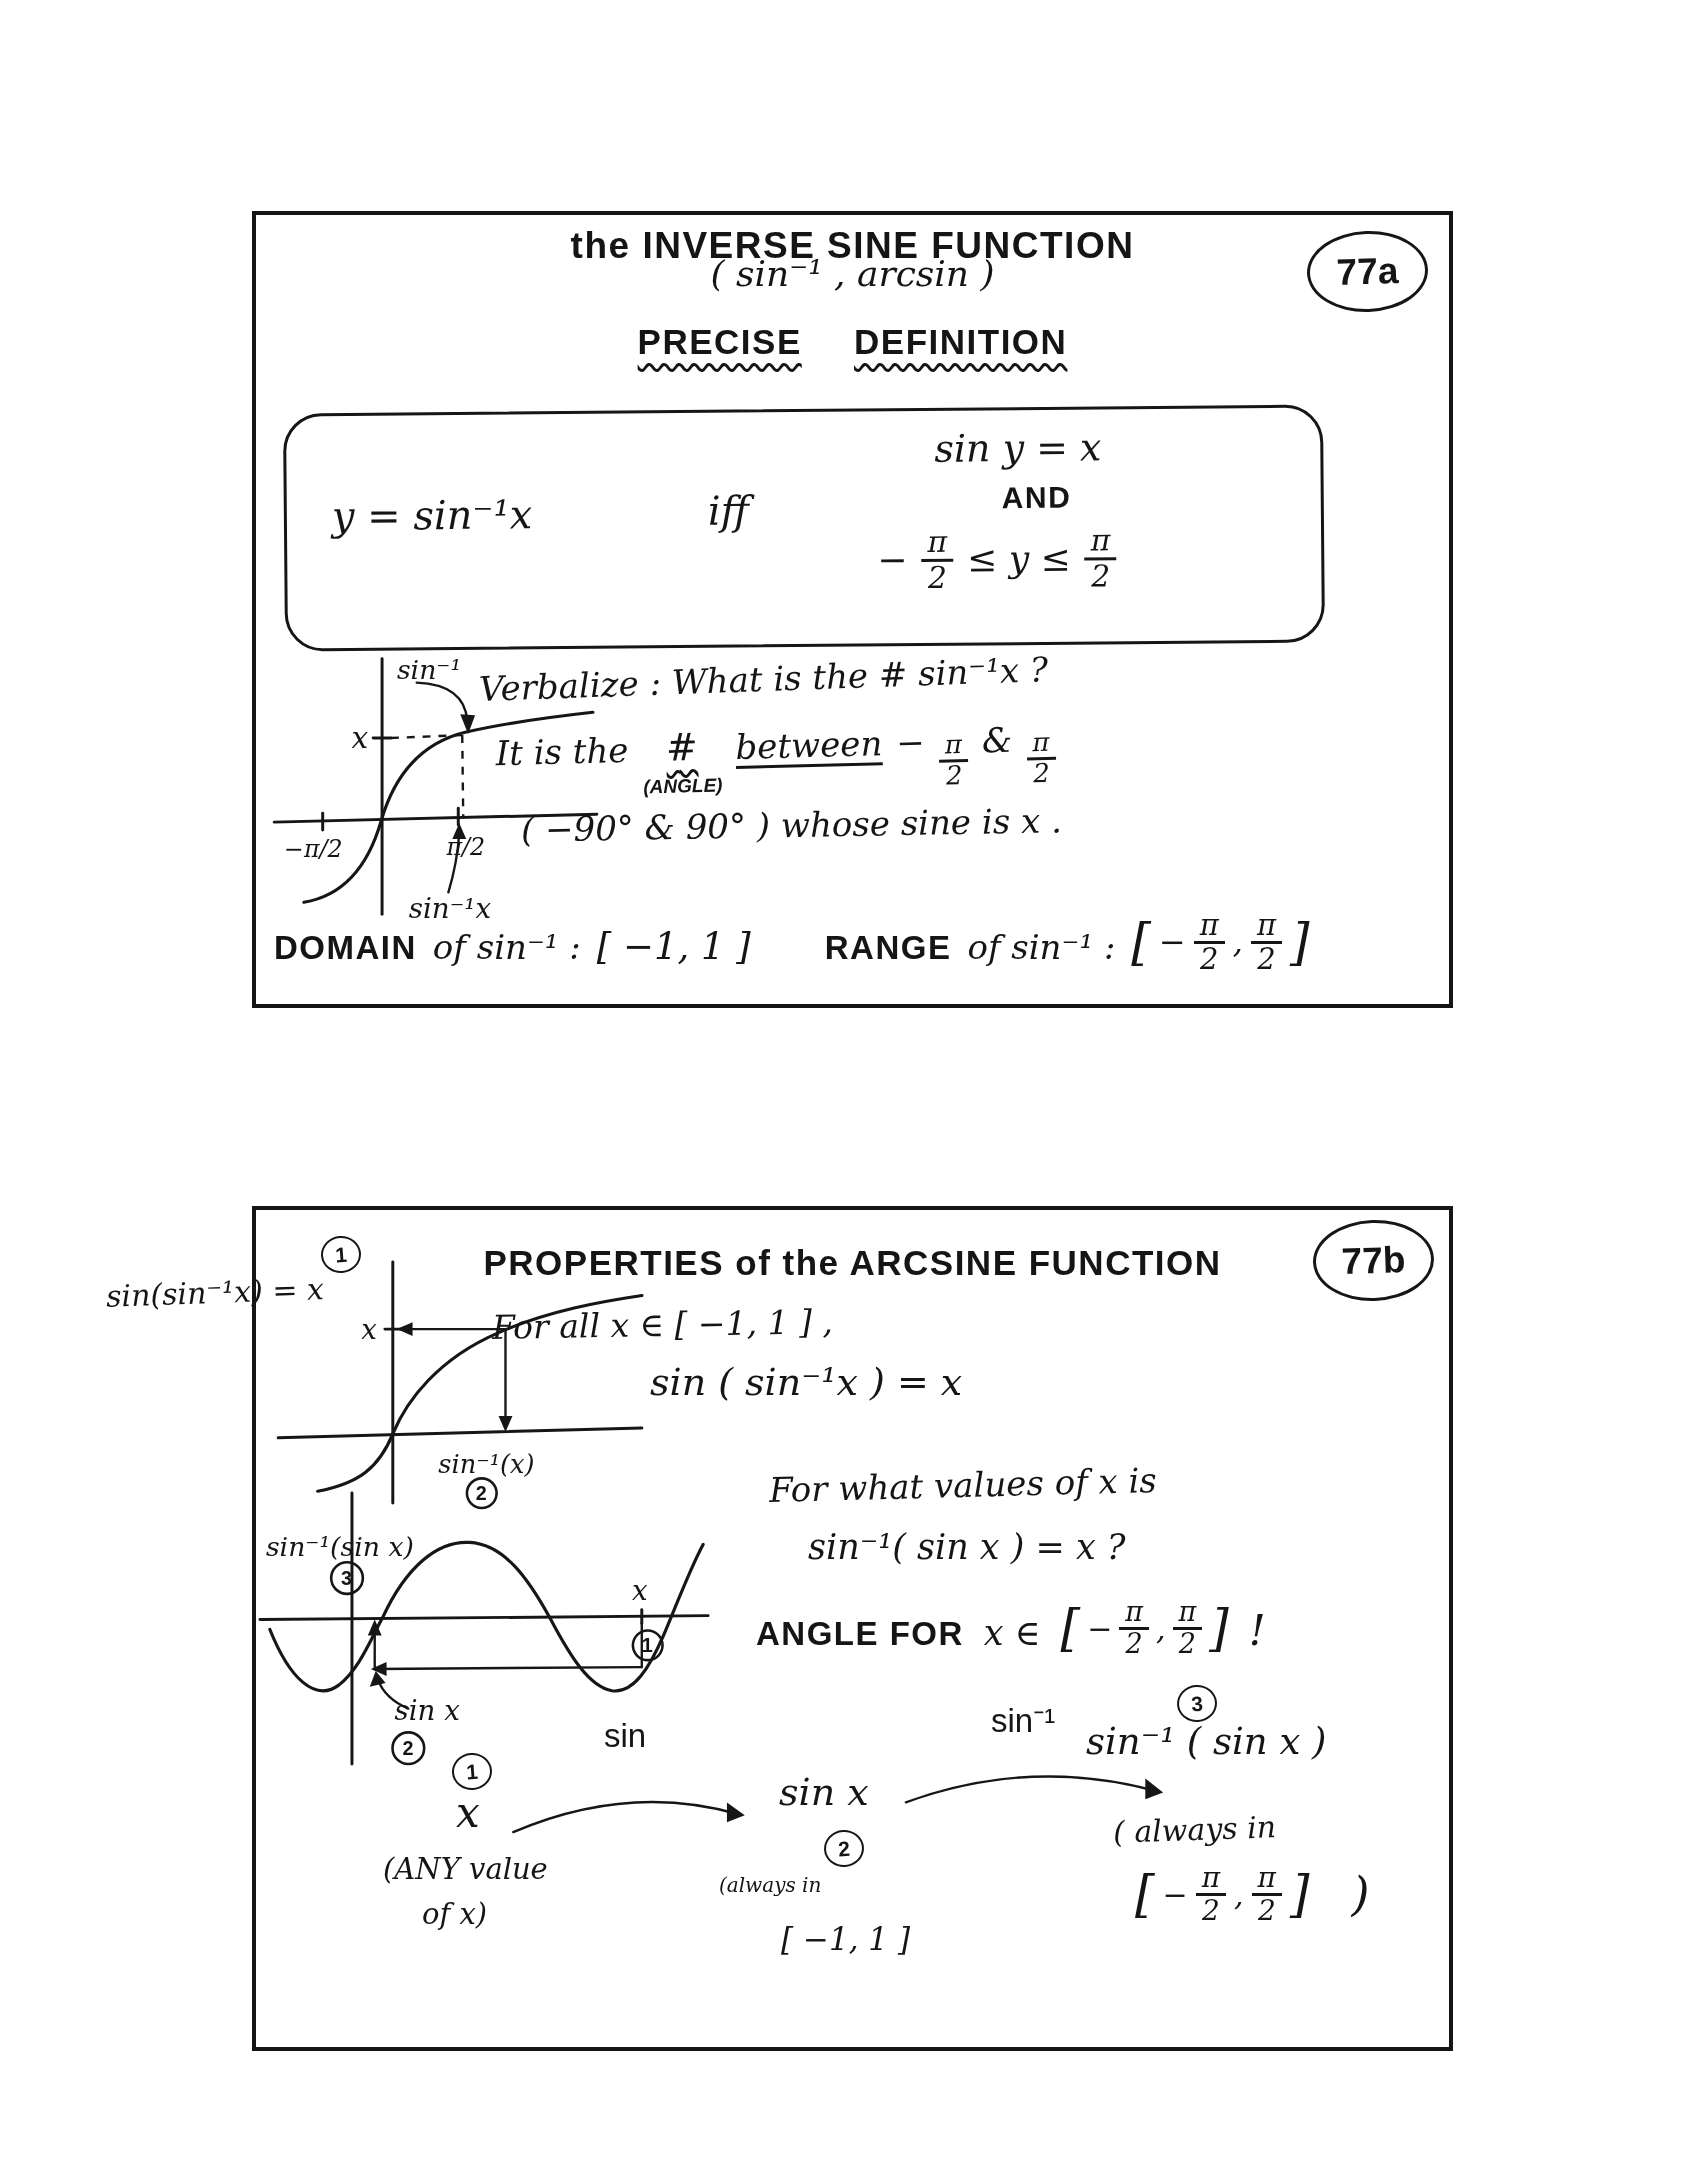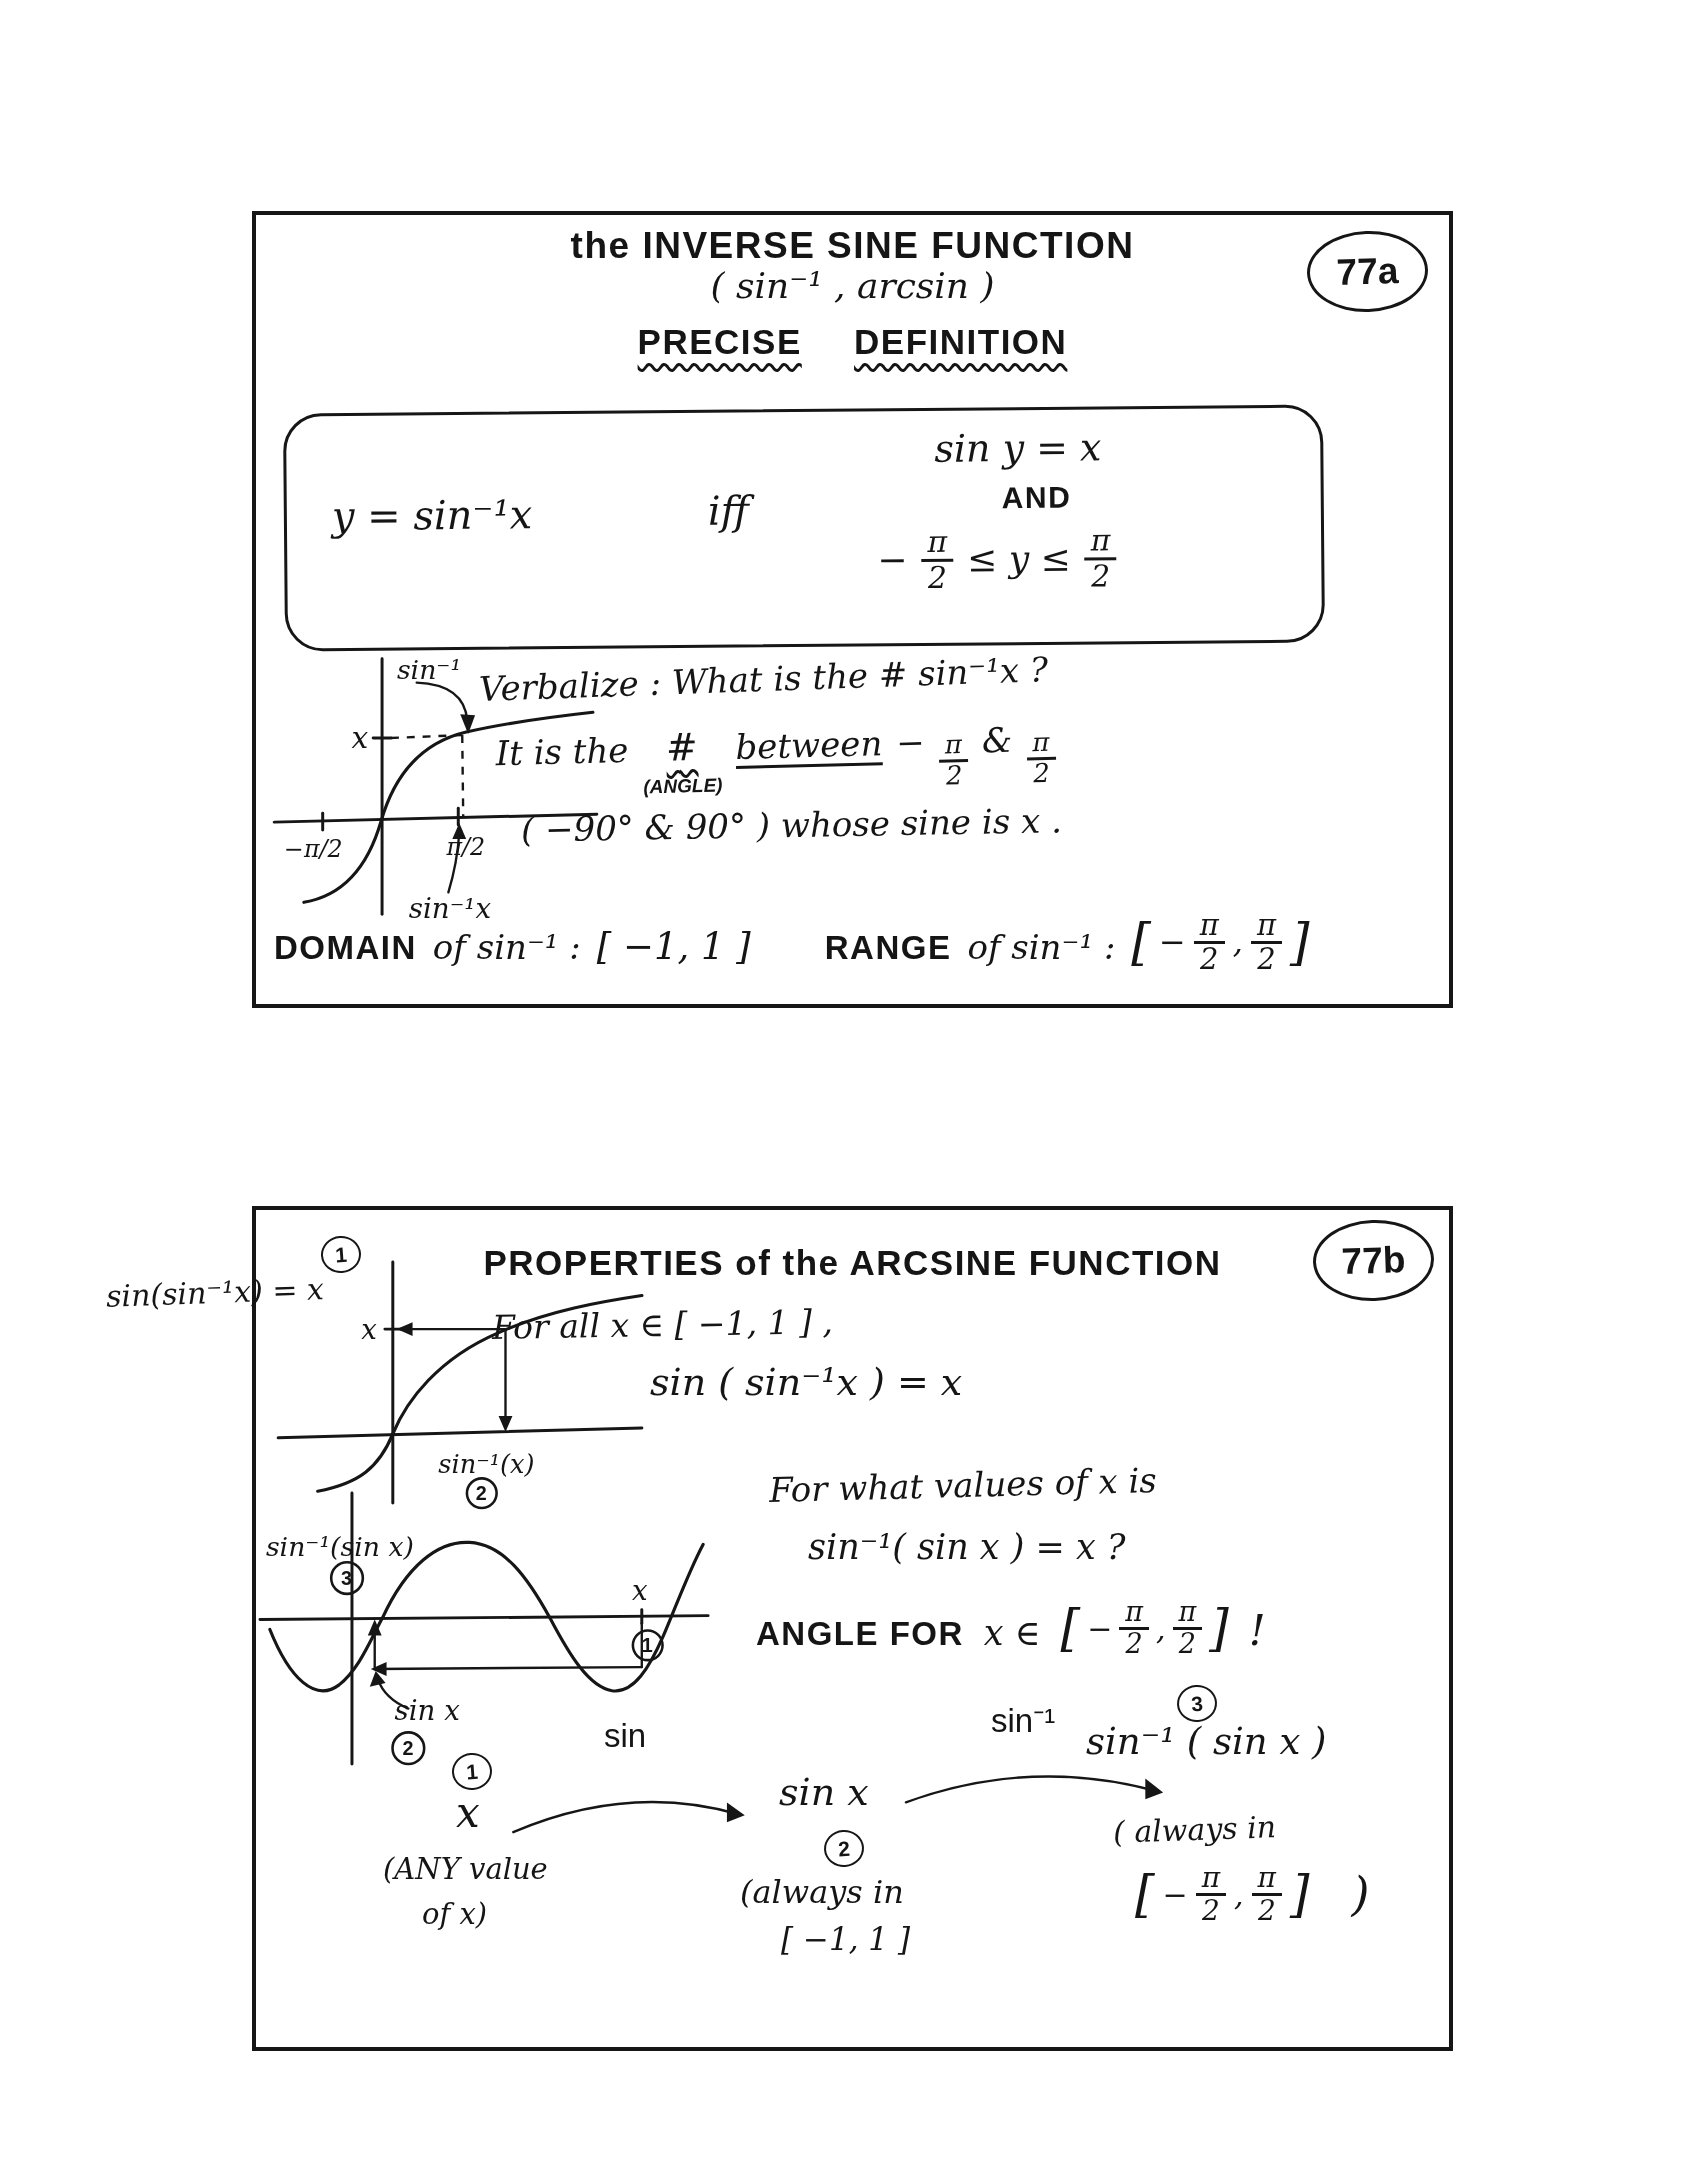--- a/index.html
+++ b/index.html
@@ -34,21 +34,21 @@
   svg text.cnum{font-family:"Liberation Sans",sans-serif;font-style:normal;font-weight:bold;font-size:20px;}
 </style>
 </head>
 <body>
 
 <div class="page">
 
   <div class="panel" style="left:252px;top:211px;width:1193px;height:789px;">
 
     <div class="abs center print" style="top:10px;font-size:37px;">the INVERSE SINE FUNCTION</div>
-    <div class="abs center hand" style="top:50px;font-size:36px;">( sin⁻¹ ,  arcsin )</div>
+    <div class="abs center hand" style="top:38px;font-size:36px;">( sin⁻¹ ,  arcsin )</div>
     <div class="abs center" style="top:107px;font-size:35px;">
       <span class="print wavy">PRECISE</span>
       <span style="display:inline-block;width:30px;"></span>
       <span class="print wavy">DEFINITION</span>
     </div>
     <div class="abs badge" style="left:1051px;top:16px;">77a</div>
 
     <div class="abs defbox" style="left:28px;top:194px;width:1034px;height:232px;">
       <div class="abs hand" style="left:45px;top:77px;font-size:40px;">y = sin⁻¹x</div>
       <div class="abs hand" style="left:421px;top:75px;font-size:40px;">iff</div>
@@ -211,21 +211,21 @@
     <div class="abs hand" style="left:166px;top:687px;font-size:29px;">of x)</div>
 
     <svg class="abs" style="left:249px;top:543px;" width="248" height="94" viewBox="0 0 250 95">
       <path class="thin" d="M 8,80 Q 125,30 236,62"></path>
       <polygon class="arr" points="224,50 242,63 224,70"></polygon>
     </svg>
     <div class="abs" style="left:348px;top:507px;font-size:33px;font-family:'Liberation Sans',sans-serif;">sin</div>
 
     <div class="abs hand" style="left:523px;top:560px;font-size:38px;">sin x</div>
     <div class="abs circ" style="left:568px;top:620px;">2</div>
-    <div class="abs hand" style="left:484px;top:663px;font-size:32px;">(always in</div>
+    <div class="abs hand" style="left:463px;top:663px;font-size:20px;">(always in</div>
     <div class="abs hand" style="left:525px;top:711px;font-size:31px;">[ −1, 1 ]</div>
 
     <svg class="abs" style="left:642px;top:527px;" width="277" height="94" viewBox="0 0 280 95">
       <path class="thin" d="M 8,66 Q 135,20 262,55"></path>
       <polygon class="arr" points="250,42 268,56 250,63"></polygon>
     </svg>
     <div class="abs" style="left:735px;top:487px;font-size:33px;font-family:'Liberation Sans',sans-serif;">sin⁻¹</div>
 
     <div class="abs circ" style="left:921px;top:475px;">3</div>
     <div class="abs hand" style="left:830px;top:510px;font-size:37px;">sin⁻¹ ( sin x )</div>

